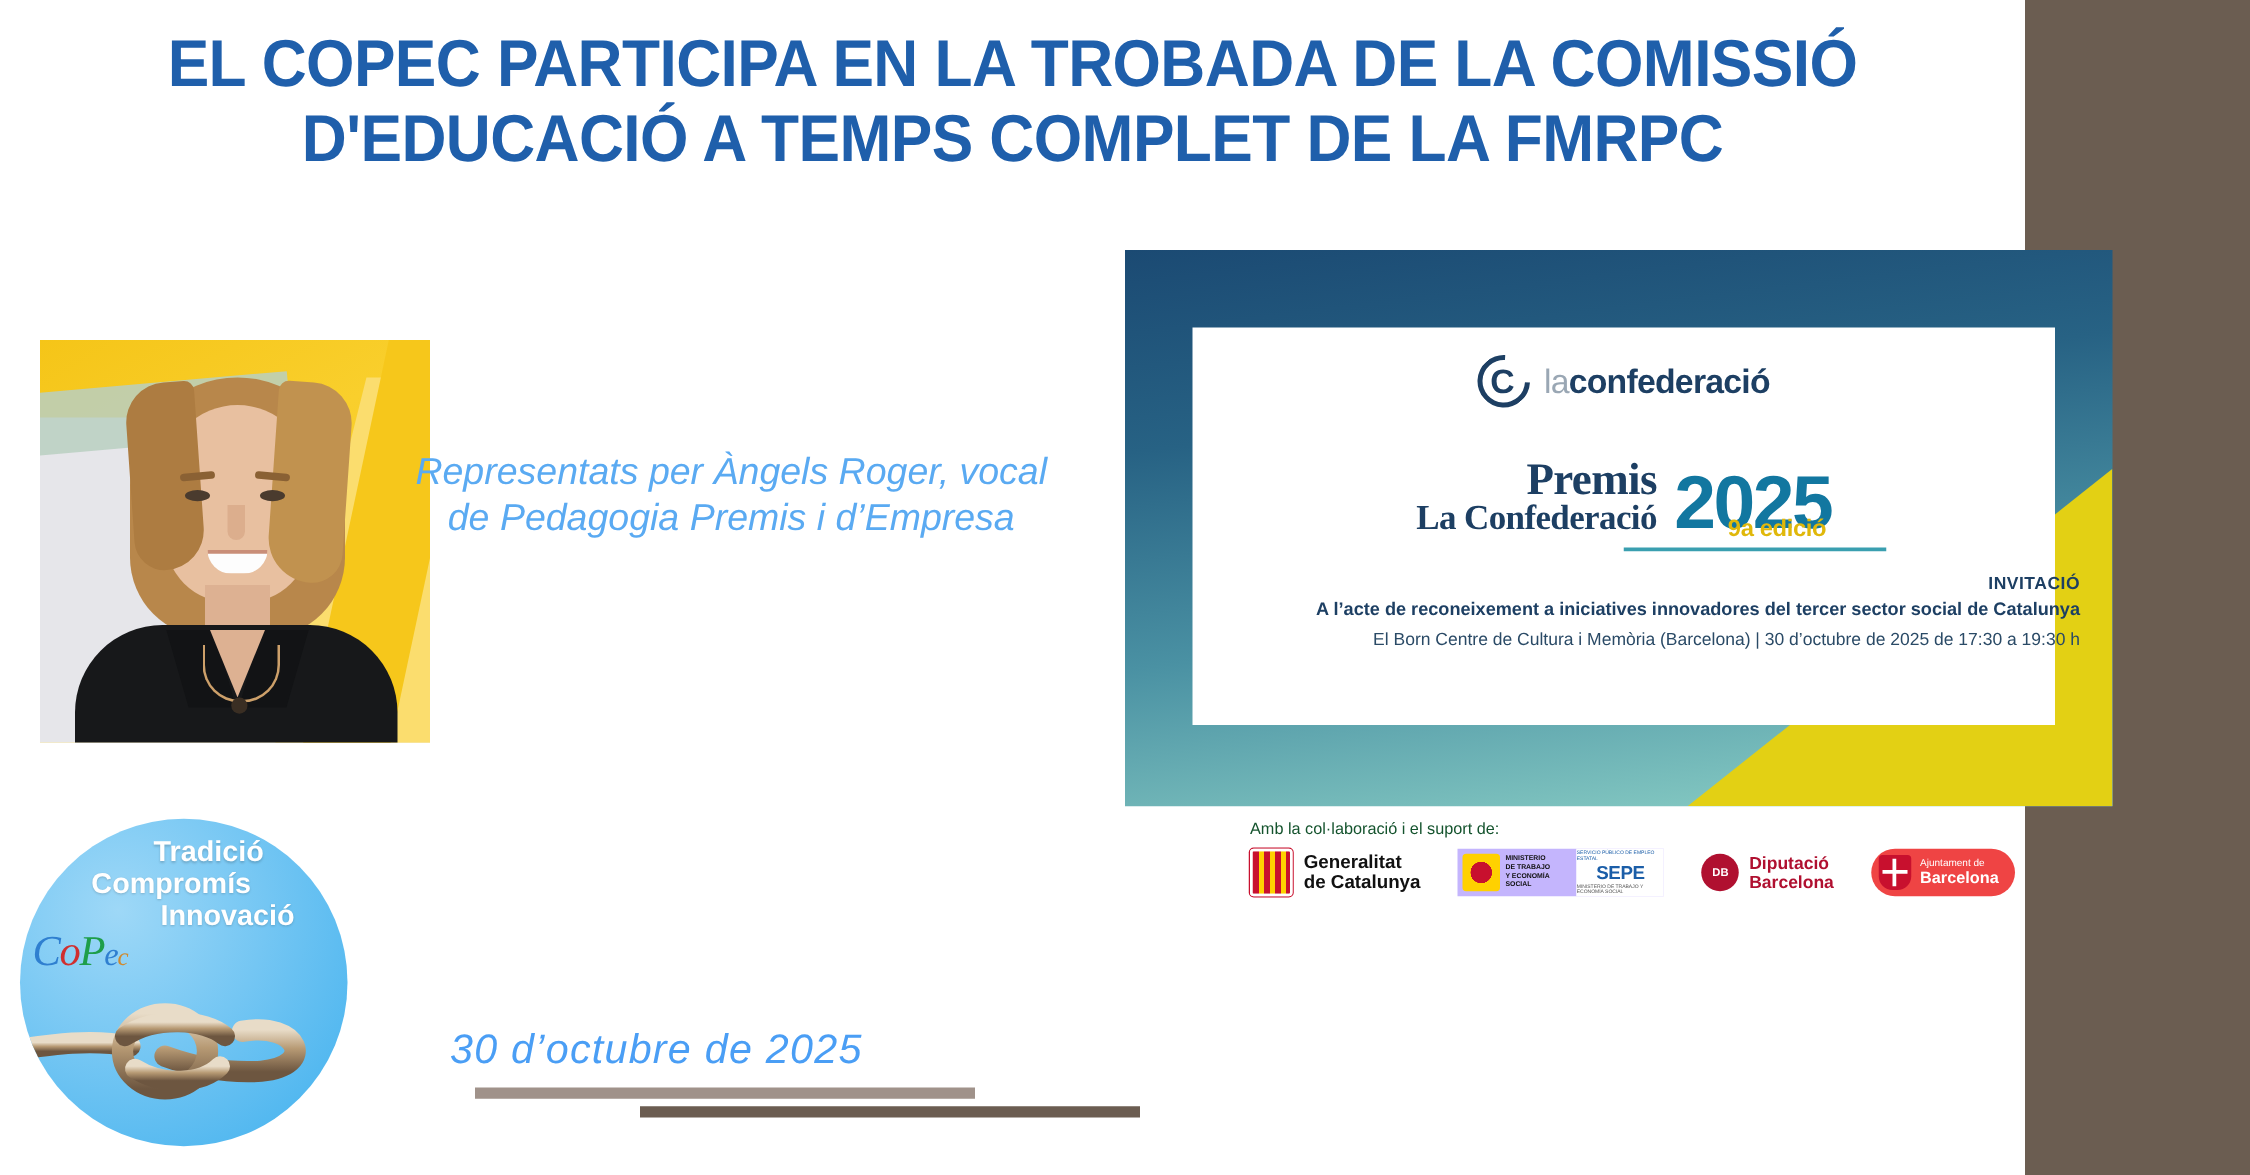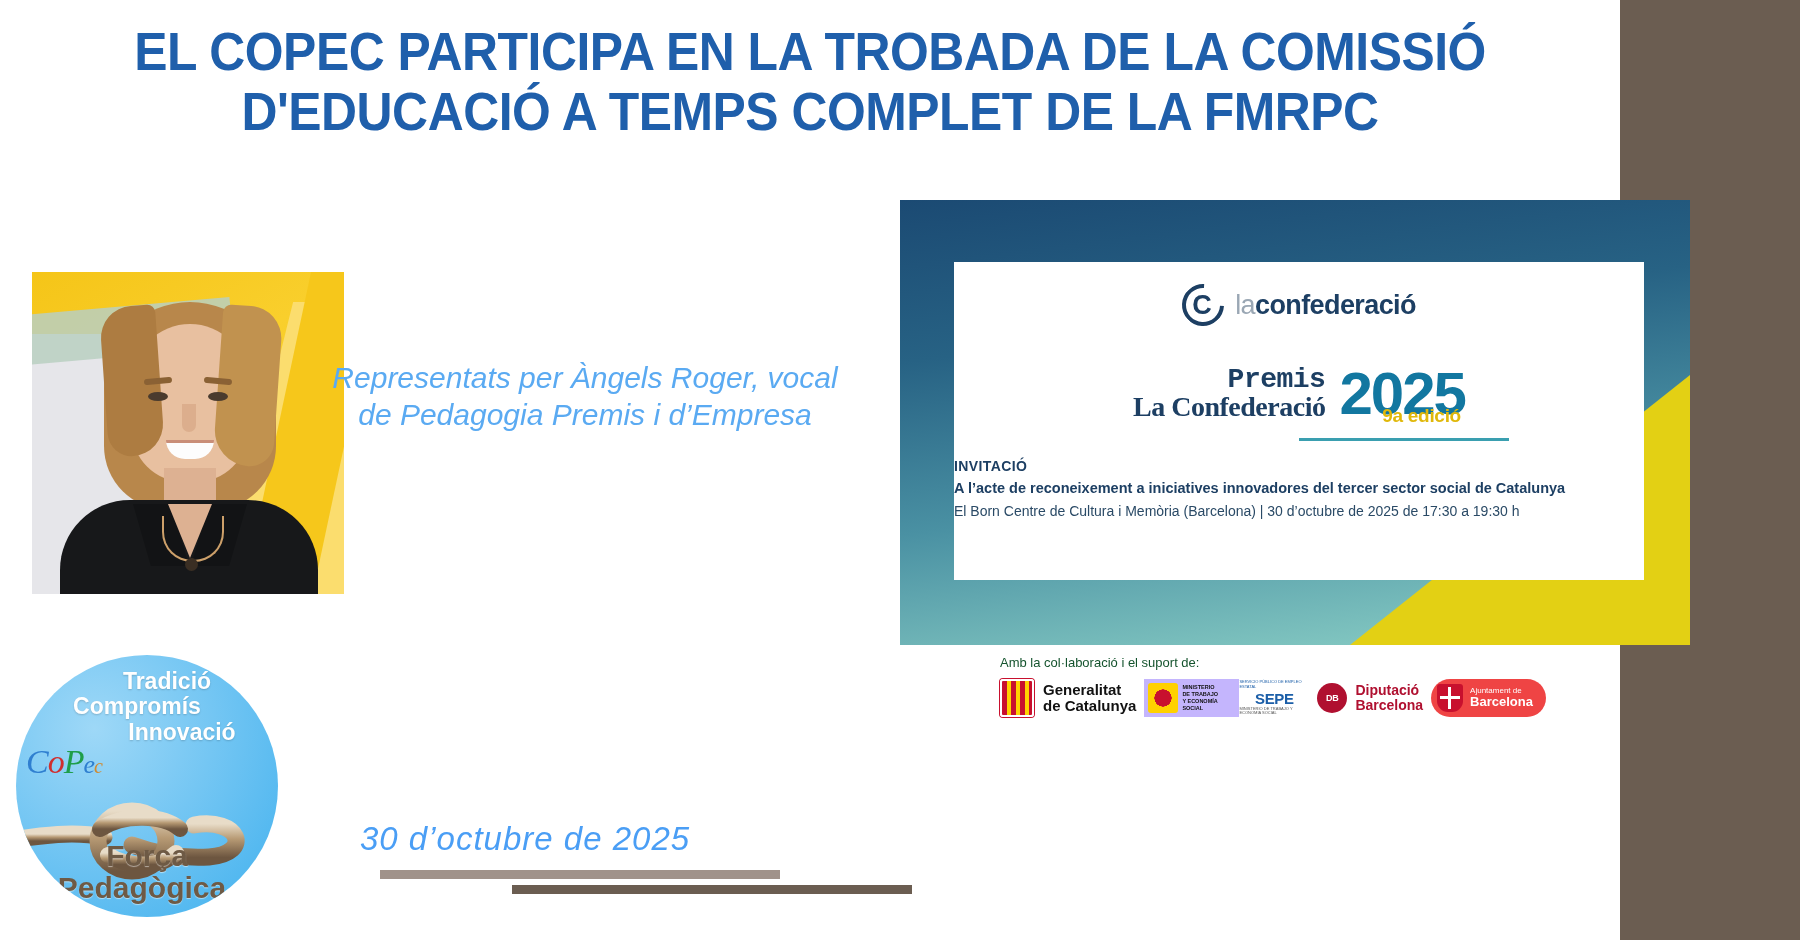--- a/index.html
+++ b/index.html
@@ -217,51 +217,52 @@
   .conf-logo .wordmark .cn{color:#1d3f63;font-weight:bold;}
 
   .premis-row{
     position:absolute;left:0;top:104px;width:690px;
     display:flex;align-items:flex-end;justify-content:center;gap:14px;
   }
   .premis-left{
     text-align:right;font-family:"Liberation Serif", serif;font-weight:bold;
     color:#1d3f63;line-height:0.98;
   }
-  .premis-left .l1{font-size:28px;letter-spacing:-0.5px;font-family:Liberation Mono, monospace;}
+  .premis-left .l1{font-size:36px;letter-spacing:-0.5px;}
   .premis-left .l2{font-size:28px;letter-spacing:-0.5px;font-family:Liberation Serif, serif;}
   .premis-right{position:relative;padding-bottom:2px;}
   .premis-right .year{
     font-family:"Liberation Sans", sans-serif;font-weight:bold;
     font-size:60px;color:#1277a0;line-height:0.85;letter-spacing:-2px;
   }
   .premis-right .edition{
     position:absolute;right:4px;bottom:-6px;
     font-weight:bold;font-size:19px;color:#e0b80a;letter-spacing:-0.3px;
   }
   .rule{
     position:absolute;left:345px;top:176px;width:210px;height:3px;background:#3a9fb0;
   }
 
   .invit{
-    position:absolute;left:0;top:196px;width:690px;text-align:left;
+    position:absolute;left:0;top:196px;width:690px;text-align:right;
     color:#1d3f63;
+    padding-left:20px;
   }
   .invit .t1{font-weight:bold;font-size:14px;letter-spacing:0.4px;}
   .invit .t2{font-weight:bold;font-size:14.5px;margin-top:6px;}
   .invit .t3{font-size:14px;margin-top:7px;color:#2a4a66;}
 
   
   #sponsors{
     position:absolute;left:1000px;top:655px;width:620px;height:80px;
   }
   #sponsors .cap{
     font-size:13px;color:#14532d;margin-bottom:9px;
   }
-  #sponsors .row{display:flex;align-items:center;gap:8px;}
+  #sponsors .row{display:flex;align-items:center;gap:30px;}
 
   .gen{display:flex;align-items:center;gap:9px;}
   .gen .shield{
     width:30px;height:34px;border-radius:3px;
     background:repeating-linear-gradient(90deg,#c8102e 0 5px,#ffd100 5px 9px);
     border:2px solid #ffffff;box-shadow:0 0 0 1px #c8102e;
   }
   .gen .txt{font-weight:bold;font-size:15px;color:#111;line-height:1.05;}
 
   .minist{
@@ -358,24 +359,20 @@
           <stop offset="45%" stop-color="#b79a74"></stop>
           <stop offset="100%" stop-color="#6d5640"></stop>
         </linearGradient>
       </defs>
       <path d="M0 46 C40 40 70 36 100 42" stroke="url(#rp)" stroke-width="17" fill="none" stroke-linecap="round"></path>
       <path d="M190 30 C235 22 250 58 205 62 C175 64 150 58 128 50" stroke="url(#rp)" stroke-width="17" fill="none" stroke-linecap="round"></path>
       <ellipse cx="128" cy="46" rx="34" ry="30" fill="none" stroke="url(#rp)" stroke-width="17"></ellipse>
       <path d="M96 34 C120 18 160 20 176 34" stroke="url(#rp)" stroke-width="16" fill="none" stroke-linecap="round"></path>
       <path d="M104 60 C126 74 158 72 172 58" stroke="url(#rp)" stroke-width="16" fill="none" stroke-linecap="round"></path>
     </svg>
-    <div class="force">
-      <div class="f1">Força</div>
-      <div class="f2">Pedagògica</div>
-    </div>
   </div>
 
   <div id="date">30 d’octubre de 2025</div>
   <div id="bar1"></div>
   <div id="bar2"></div>
 
   <div id="sponsors">
     <div class="cap">Amb la col·laboració i el suport de:</div>
     <div class="row">
 

